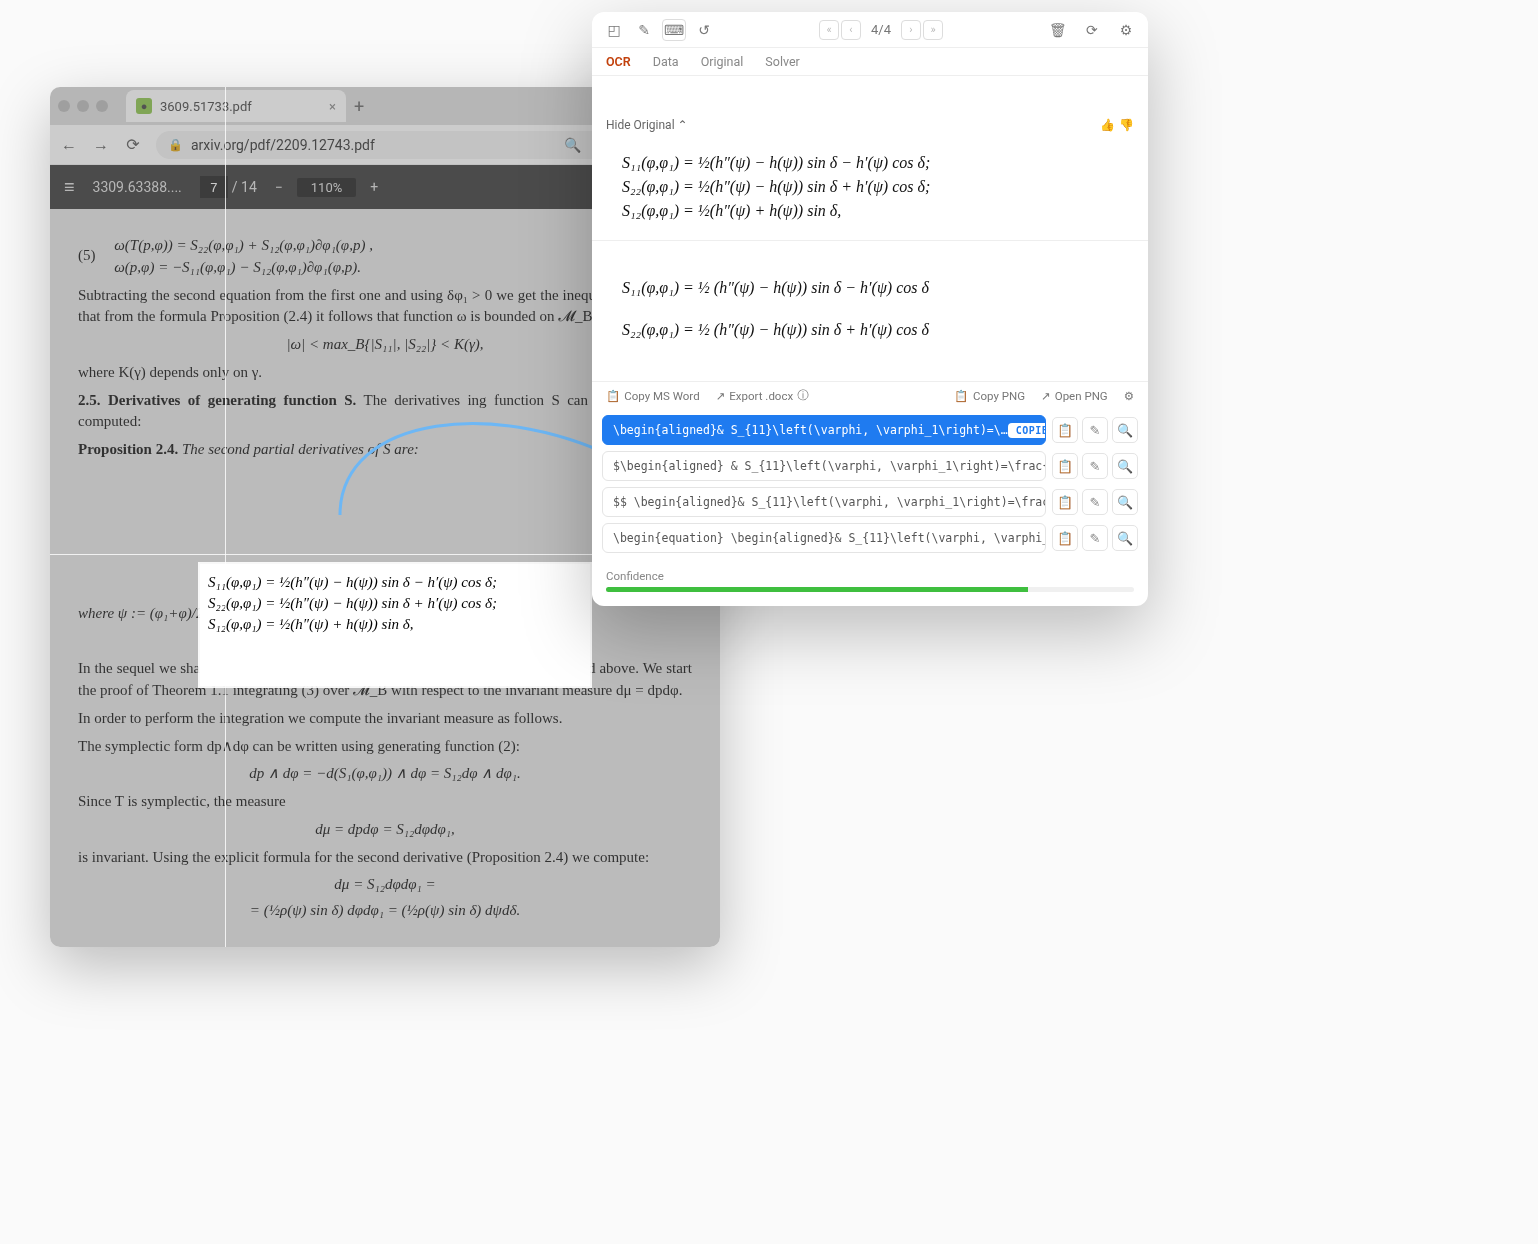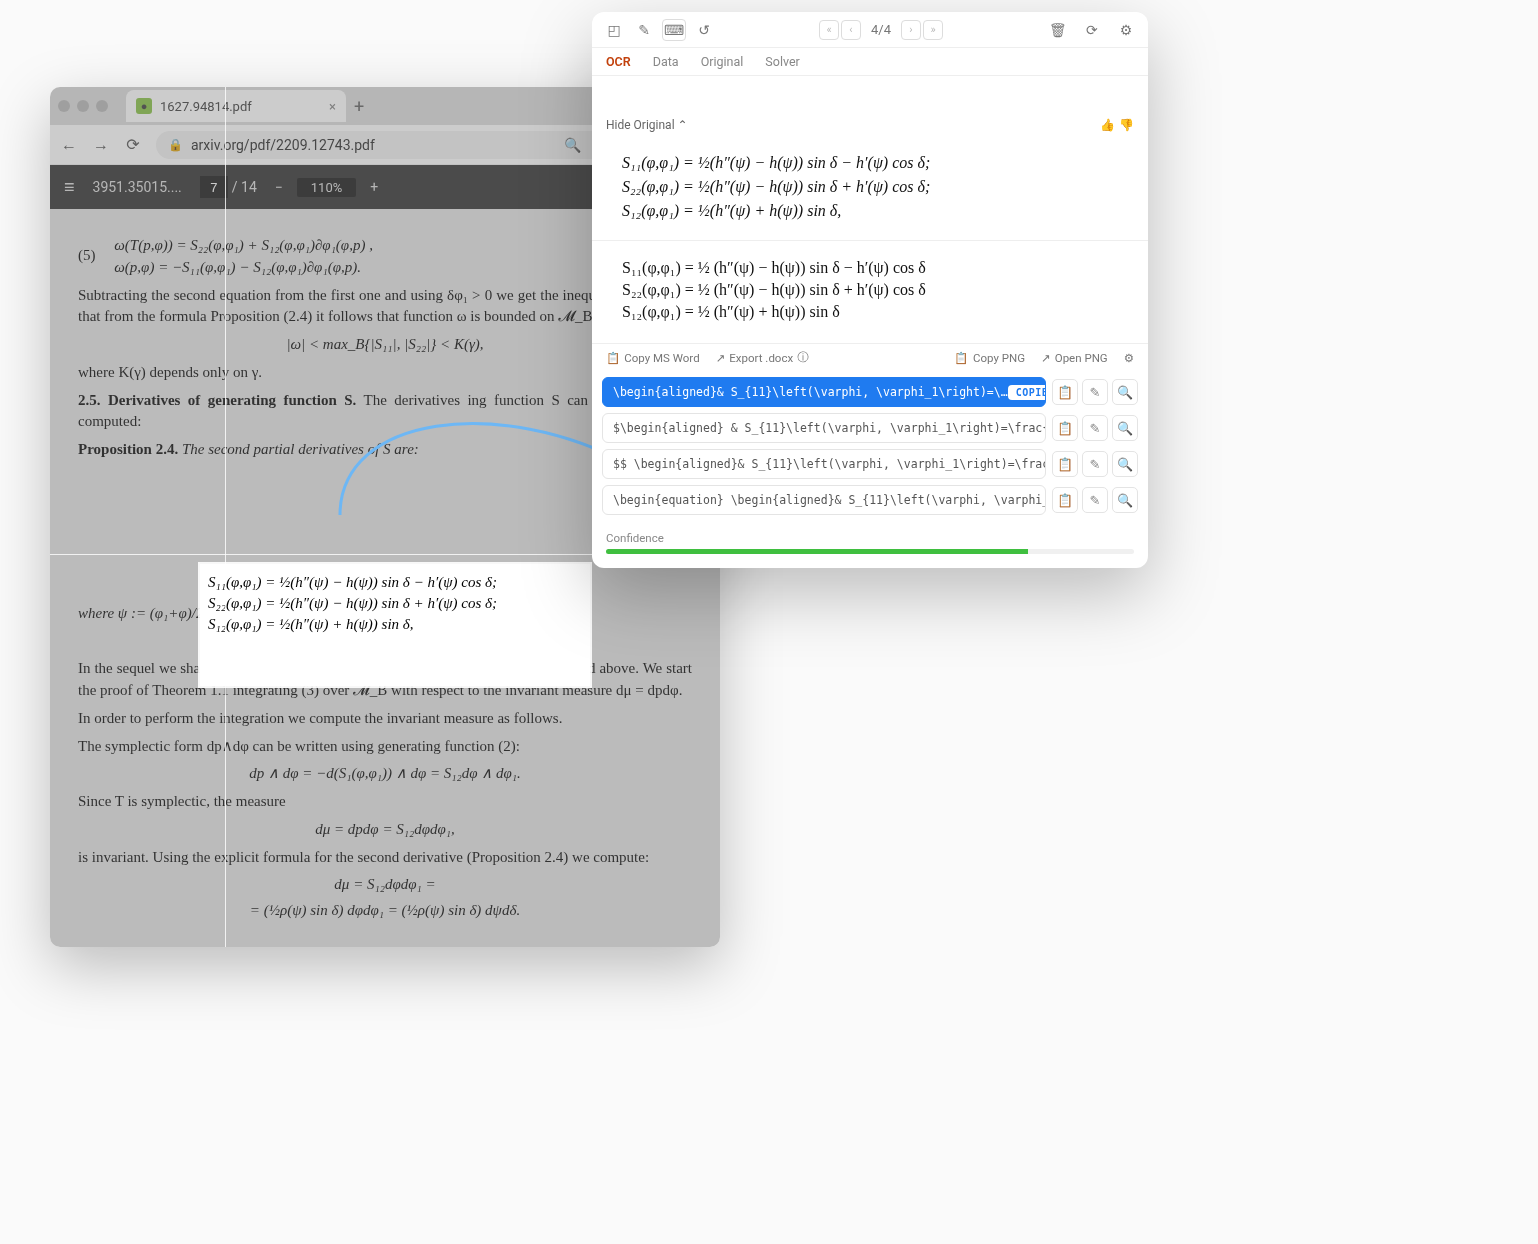--- a/index.html
+++ b/index.html
@@ -220,21 +220,21 @@
     color:#111;
   }
   .original-area .eq { margin:6px 0; font-style:italic;}
   .rendered-area {
     padding: 14px 30px 18px;
     font-family: "Times New Roman", serif;
     font-size: 16px;
     color:#111;
     border-bottom: 1px solid #eee;
   }
-  .rendered-area .eq { margin:4px 0; }
+  .rendered-area .eq { margin:24px 0; font-style:italic;}
 
   .export-row {
     display:flex;
     align-items:center;
     padding: 6px 14px;
     font-size:11.5px;
     color:#777;
     gap:16px;
   }
   .export-row .spacer { flex:1; }
@@ -314,21 +314,21 @@
 <div class="browser-window">
 
   <div class="browser-tabbar">
     <div class="traffic-lights">
       <div class="traffic-light"></div>
       <div class="traffic-light"></div>
       <div class="traffic-light"></div>
     </div>
     <div class="tab">
       <span class="favicon">●</span>
-      <span>1627.94814.pdf</span>
+      <span>3609.51733.pdf</span>
       <span class="tab-close">×</span>
     </div>
     <span class="new-tab">+</span>
   </div>
 
   <div class="browser-addr">
     <span class="addr-icon">←</span>
     <span class="addr-icon">→</span>
     <span class="addr-icon">⟳</span>
     <div class="urlbox">
@@ -339,21 +339,21 @@
         <span>⇪</span>
         <span>☆</span>
       </span>
     </div>
     <span class="addr-icon">📎</span>
     <span class="addr-icon">◉</span>
   </div>
 
   <div class="pdf-toolbar">
     <span class="menu">≡</span>
-    <span class="title">3951.35015....</span>
+    <span class="title">3309.63388....</span>
     <div class="pagebox">
       <input value="7" style="">
       <span>/ 14</span>
     </div>
     <div class="zoom">
       <span>−</span>
       <span class="val">110%</span>
       <span>+</span>
     </div>
     <span style="margin-left:auto">▣</span>
@@ -462,21 +462,20 @@
 
   <div class="original-area">
     <div class="eq">S₁₁(φ,φ₁) = ½(h″(ψ) − h(ψ)) sin δ − h′(ψ) cos δ;</div>
     <div class="eq">S₂₂(φ,φ₁) = ½(h″(ψ) − h(ψ)) sin δ + h′(ψ) cos δ;</div>
     <div class="eq">S₁₂(φ,φ₁) = ½(h″(ψ) + h(ψ)) sin δ,</div>
   </div>
 
   <div class="rendered-area">
     <div class="eq">S₁₁(φ,φ₁) = ½ (h″(ψ) − h(ψ)) sin δ − h′(ψ) cos δ</div>
     <div class="eq">S₂₂(φ,φ₁) = ½ (h″(ψ) − h(ψ)) sin δ + h′(ψ) cos δ</div>
-    <div class="eq">S₁₂(φ,φ₁) = ½ (h″(ψ) + h(ψ)) sin δ</div>
   </div>
 
   <div class="export-row">
     <span class="exp-btn">
       <span>📋</span>
       <span>Copy MS Word</span>
     </span>
     <span class="exp-btn">
       <span>↗</span>
       <span>Export .docx</span>

